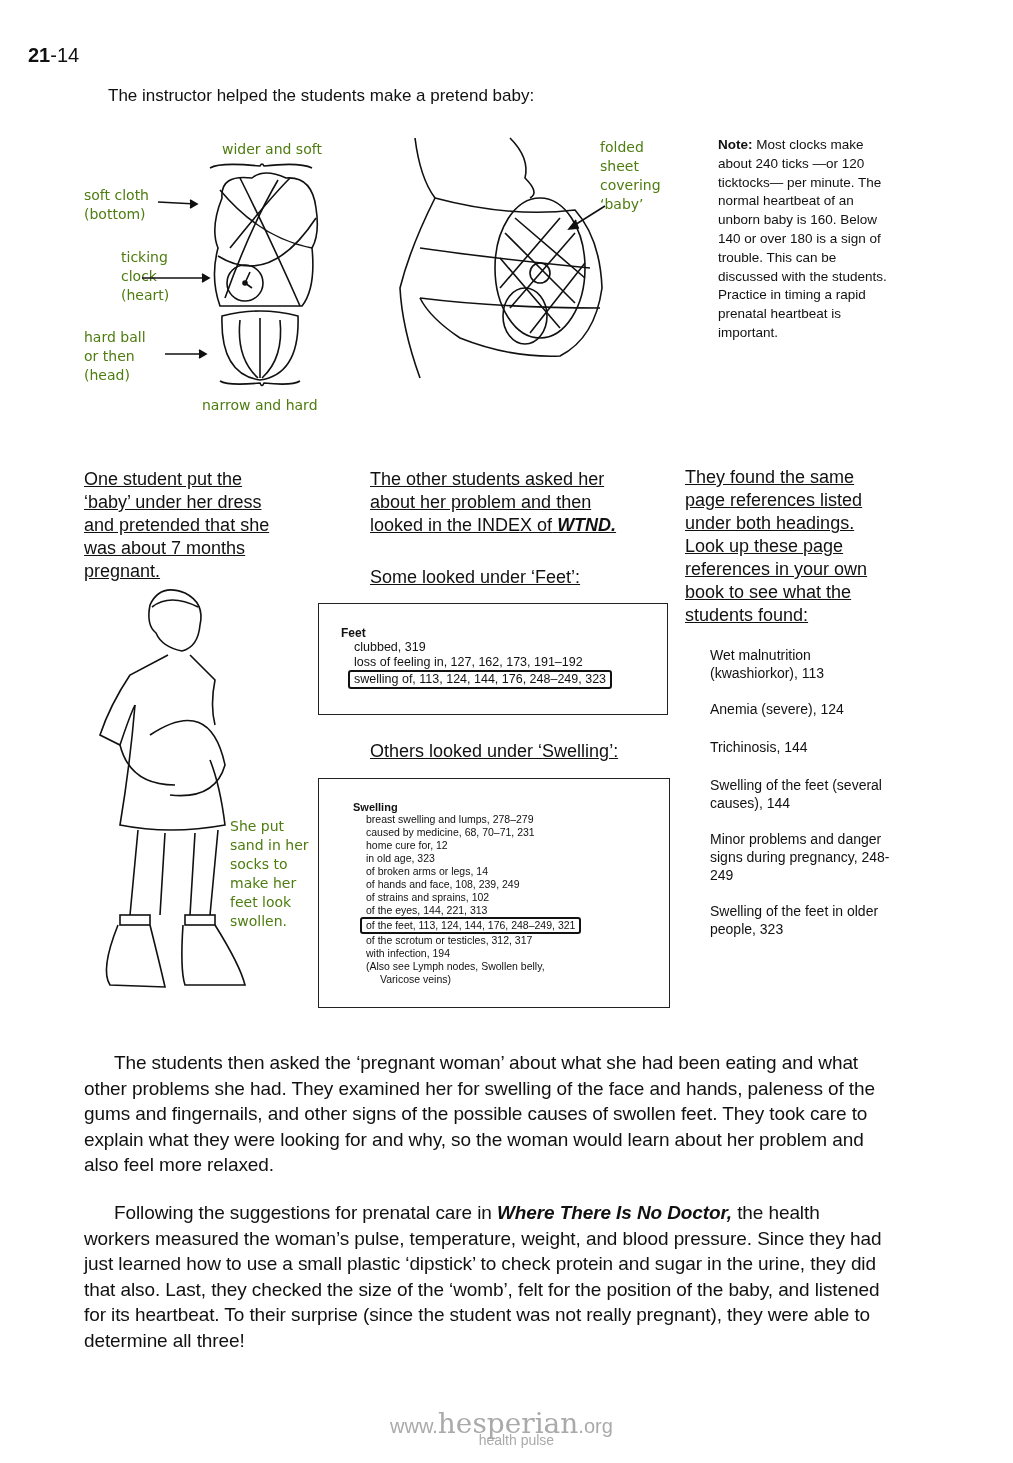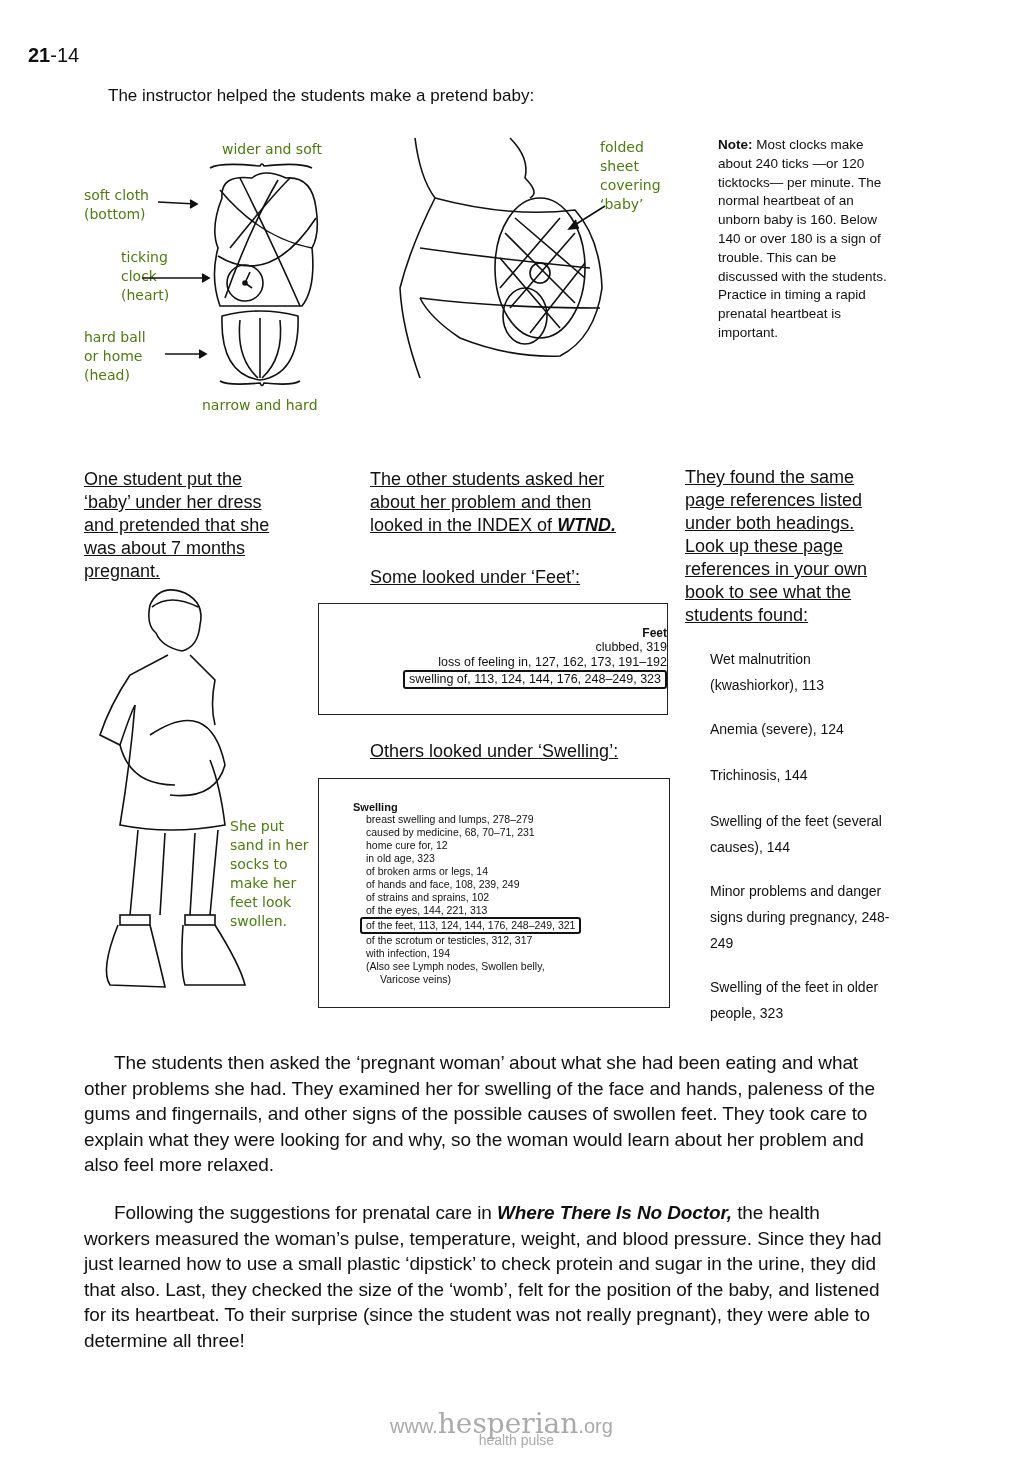--- a/index.html
+++ b/index.html
@@ -12,21 +12,21 @@
   .note { left:718px; top:136px; width:180px; font-size:13.5px; line-height:18.8px; }
   .note b { font-weight:bold; }
   .col-text { font-size:18px; line-height:23px;text-decoration:underline; }
   .idx-box { border:1.5px solid #222; background:#fff; }
   .idx-box .ih { font-weight:bold; font-size:12px; }
   .idx-box .ie { font-size:12px; padding-left:13px; line-height:14px; white-space:nowrap; }
   .idx-feet .ie { font-size:12.5px; line-height:15px; }
   .idx-sw .ie { font-size:10.5px; line-height:13px; }
   .idx-sw .ih { font-size:11px;margin-top:10px; }
   .circled { border:2.5px solid #111; border-radius:3px; display:inline-block; padding:0 4px; margin-left:-6px; }
-  .found-item { font-size:14px; line-height:26px; margin-bottom:18px; }
+  .found-item { font-size:14px; line-height:18px; margin-bottom:18px; }
   .para { font-size:19px; line-height:25.5px; letter-spacing:-0.1px; }
   .para .indent { display:inline-block; width:30px; }
   .para i b, .para b i { font-weight:bold; }
   .footer { left:390px; top:1407px; color:#aaa; text-align:center; }
   .footer .www, .footer .org { font-size:20px; }
   .footer .brand { font-family:"DejaVu Serif", serif; font-size:28px; }
   .footer .tag { font-size:14px; margin-top:-8px; margin-left:30px; }
   svg { overflow:visible; }
 </style>
 </head>
@@ -43,21 +43,21 @@
     <div>soft cloth</div>
     <div>(bottom)</div>
   </div>
   <div class="abs label" style="left:4px; top:110px;margin-left:37px;">
     <div>ticking</div>
     <div>clock</div>
     <div>(heart)</div>
   </div>
   <div class="abs label" style="left:4px; top:190px;">
     <div>hard ball</div>
-    <div>or home</div>
+    <div>or then</div>
     <div>(head)</div>
   </div>
   <svg class="abs" style="left:0; top:0;" width="260" height="280">
     <g fill="none" stroke="#111" stroke-width="1.6">
 
       <path d="M130 30 Q140 24 180 28 Q182 24 184 28 Q220 24 232 30"></path>
       <path d="M140 243 Q148 248 180 245 Q182 250 184 245 Q212 248 220 243"></path>
 
       <path d="M78 64 L116 66"></path>
         <path d="M110 62 L117 66 L110 70" fill="#111"></path>
@@ -126,21 +126,21 @@
       <rect x="95" y="330" width="30" height="10"></rect>
     <path d="M28 340 Q10 385 20 400 L75 402 Q70 380 60 340"></path>
     <path d="M93 340 Q90 385 95 400 L155 400 Q150 380 125 340"></path>
   </g>
 </svg>
 <div class="abs label" style="left:230px; top:817px; width:80px; line-height:19px;">She put sand in her socks to make her feet look swollen.</div>
 
 <div class="abs col-text" style="left:370px; top:468px; width:250px;"><span>The other students asked her about her problem and then looked in the INDEX of</span> <b><i>WTND.</i></b></div>
 <div class="abs col-text" style="left:370px; top:566px;">Some looked under ‘Feet’:</div>
 
-<div class="abs idx-box idx-feet" style="left:318px; top:603px; width:348px; height:110px;text-align:right;">
+<div class="abs idx-box idx-feet" style="left:318px; top:603px; width:348px; height:110px;">
   <div style="padding:22px 0 0 22px;">
     <div class="ih">Feet</div>
     <div class="ie">clubbed, 319</div>
     <div class="ie">loss of feeling in, 127, 162, 173, 191–192</div>
     <div class="ie"><span class="circled">swelling of, 113, 124, 144, 176, 248–249, 323</span></div>
   </div>
 </div>
 
 <div class="abs col-text" style="left:370px; top:740px;">Others looked under ‘Swelling’:</div>
 

